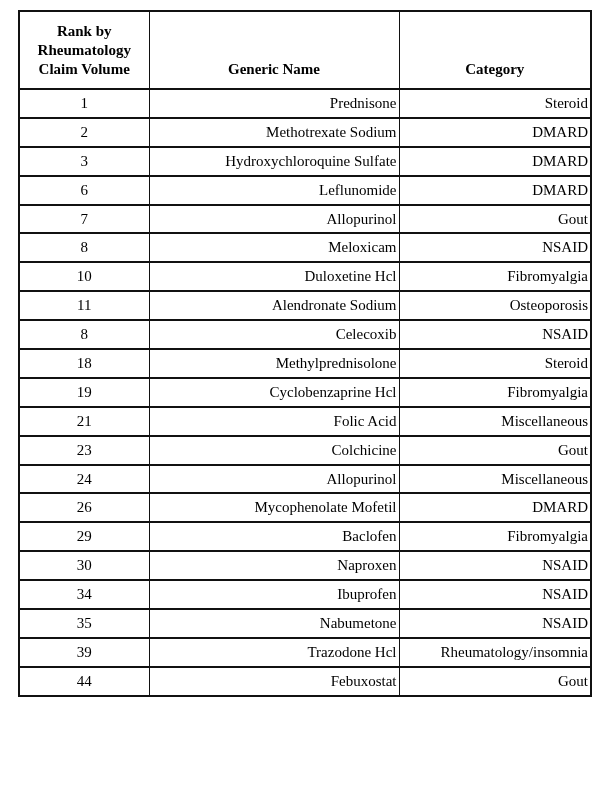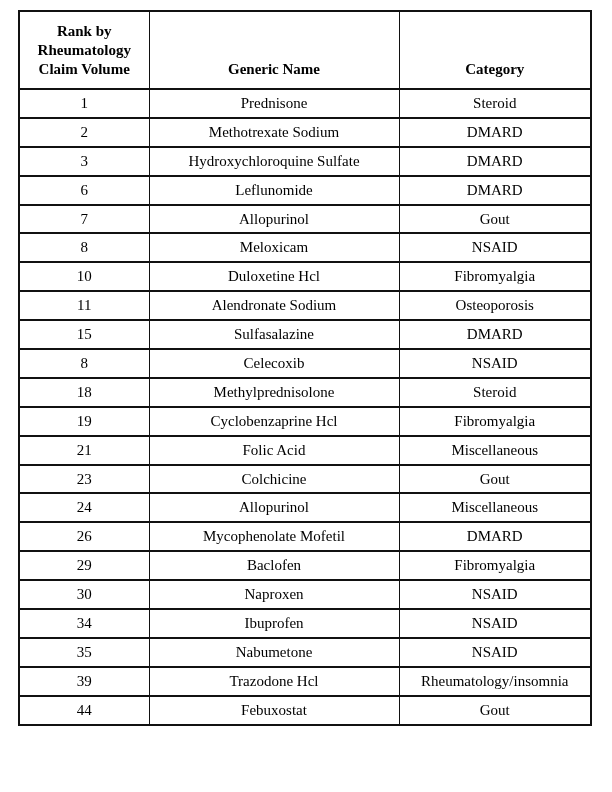--- a/index.html
+++ b/index.html
@@ -50,21 +50,21 @@
   }
   table.claims-table tbody td {
     height: 28.9px;
     vertical-align: middle;
     padding: 0 2px;
   }
   td.rank-col {
     text-align: center;
   }
   td.name-col, td.cat-col {
-    text-align: center;
+    text-align: right;
     padding-left: 3px;
   }
 </style>
 </head>
 <body>
 
 <div class="page">
   <table class="claims-table">
     <colgroup>
       <col style="width:130px">
@@ -120,25 +120,20 @@
     <td class="name-col">Duloxetine Hcl</td>
     <td class="cat-col">Fibromyalgia</td>
   </tr>
 
   <tr>
     <td class="rank-col">11</td>
     <td class="name-col">Alendronate Sodium</td>
     <td class="cat-col">Osteoporosis</td>
   </tr>
 
-  <tr>
-    <td class="rank-col">15</td>
-    <td class="name-col">Sulfasalazine</td>
-    <td class="cat-col">DMARD</td>
-  </tr>
 
   <tr>
     <td class="rank-col">8</td>
     <td class="name-col">Celecoxib</td>
     <td class="cat-col">NSAID</td>
   </tr>
 
   <tr>
     <td class="rank-col">18</td>
     <td class="name-col">Methylprednisolone</td>

